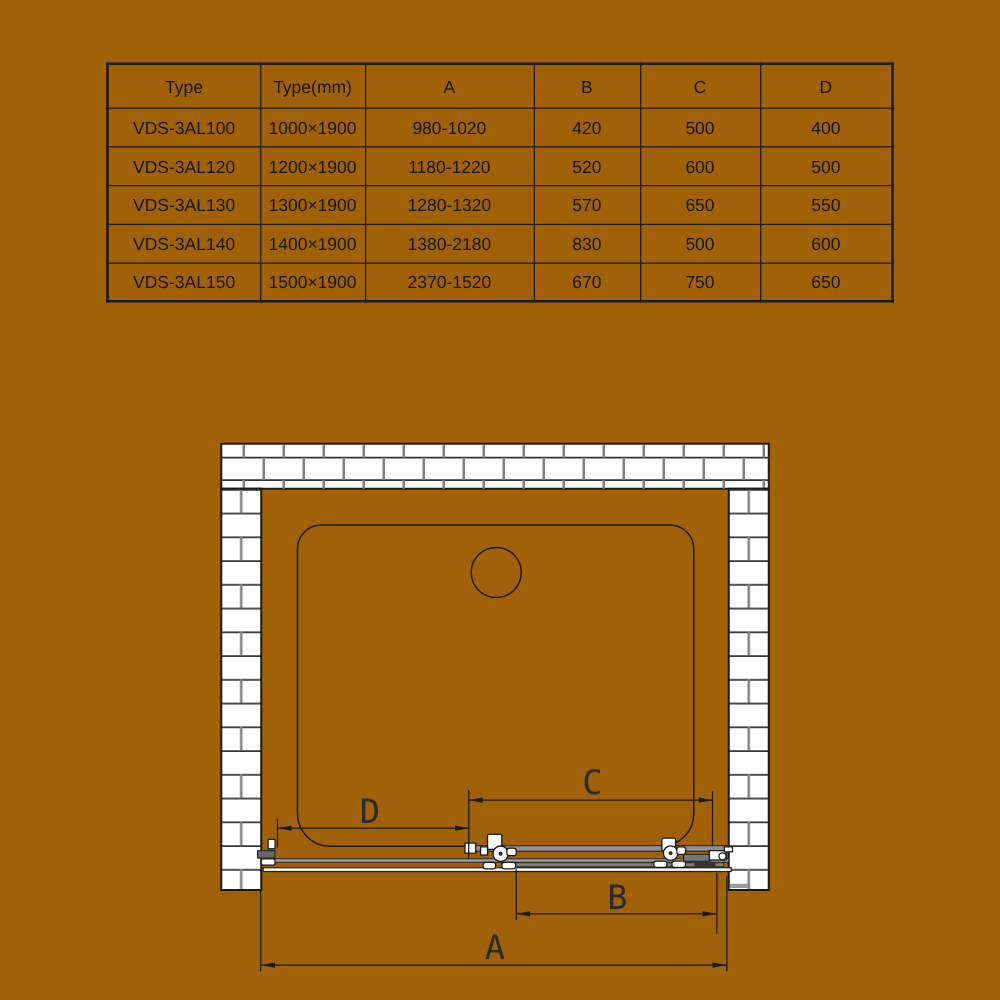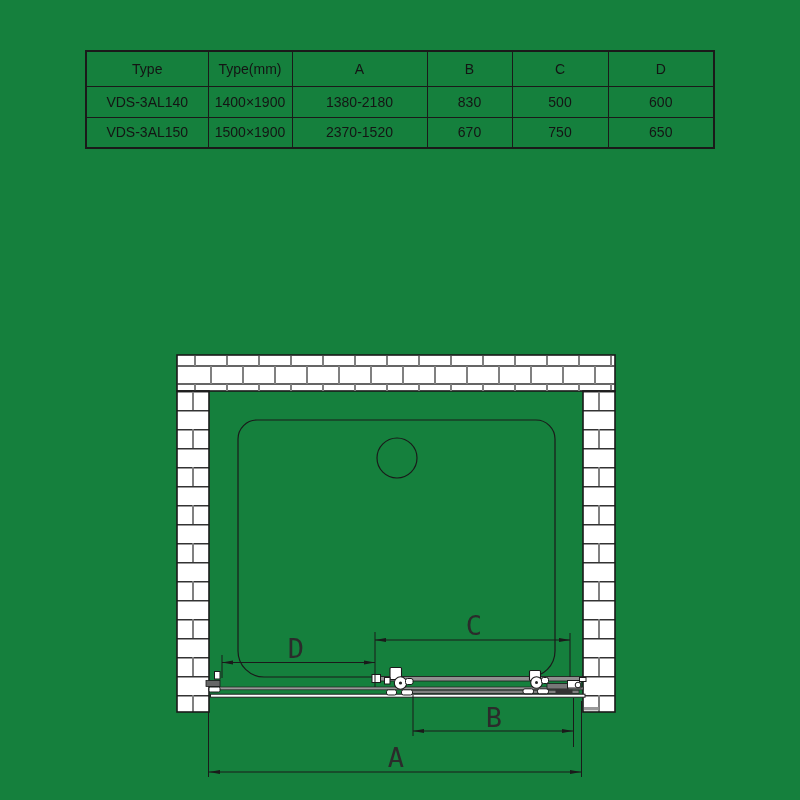--- a/index.html
+++ b/index.html
@@ -1,17 +1,17 @@
 <!DOCTYPE html>
 <html><head>
 <meta charset="utf-8">
 <style>
   html,body{margin:0;padding:0;background:#fff;}
   .canvas{
-    position:relative;width:800px;height:800px;background:#15803d;overflow:hidden;
+    position:relative;width:800px;height:800px;background:#a16207;overflow:hidden;
     font-family:"Liberation Sans",sans-serif;color:#111;
   }
   table.spec{
     position:absolute;left:85px;top:50px;width:628px;
     border-collapse:collapse;table-layout:fixed;
     border:2px solid #1a1a1a;
   }
   table.spec th,table.spec td{
     border:1.5px solid #1a1a1a;
     text-align:center;vertical-align:middle;
@@ -44,20 +44,44 @@
       <tr>
         <th>Type</th>
         <th>Type(mm)</th>
         <th>A</th>
         <th>B</th>
         <th>C</th>
         <th>D</th>
       </tr>
     </thead>
     <tbody>
+      <tr>
+        <td>VDS-3AL100</td>
+        <td>1000×1900</td>
+        <td>980-1020</td>
+        <td>420</td>
+        <td>500</td>
+        <td>400</td>
+      </tr>
+      <tr>
+        <td>VDS-3AL120</td>
+        <td>1200×1900</td>
+        <td>1180-1220</td>
+        <td>520</td>
+        <td>600</td>
+        <td>500</td>
+      </tr>
+      <tr>
+        <td>VDS-3AL130</td>
+        <td>1300×1900</td>
+        <td>1280-1320</td>
+        <td>570</td>
+        <td>650</td>
+        <td>550</td>
+      </tr>
       <tr>
         <td>VDS-3AL140</td>
         <td>1400×1900</td>
         <td>1380-2180</td>
         <td>830</td>
         <td>500</td>
         <td>600</td>
       </tr>
       <tr>
         <td>VDS-3AL150</td>

